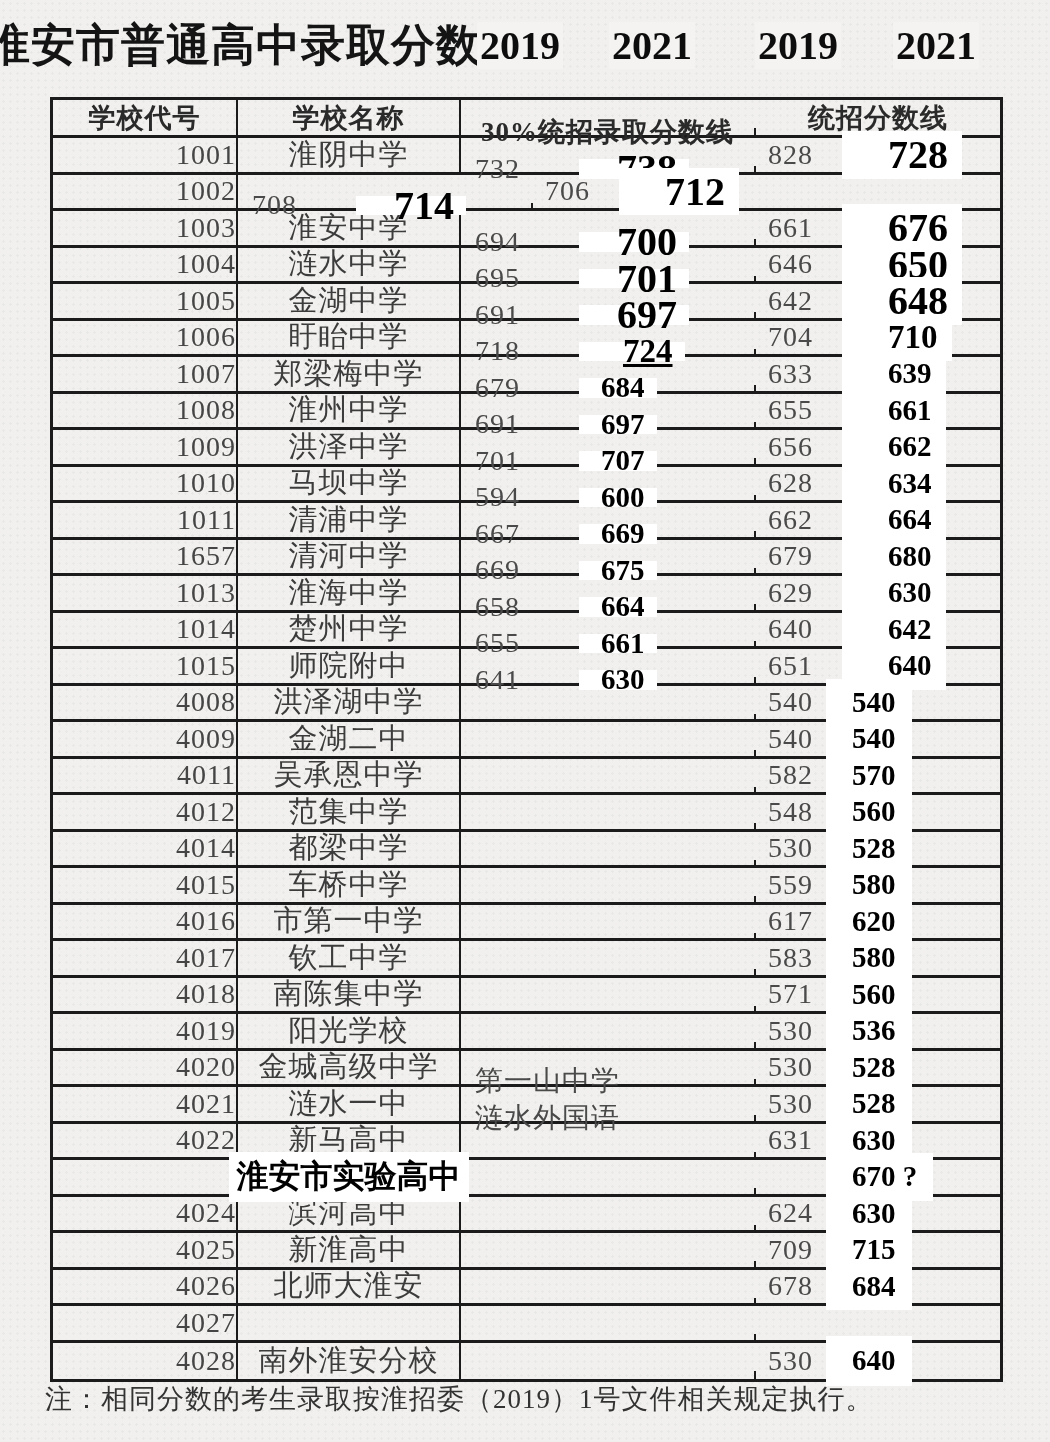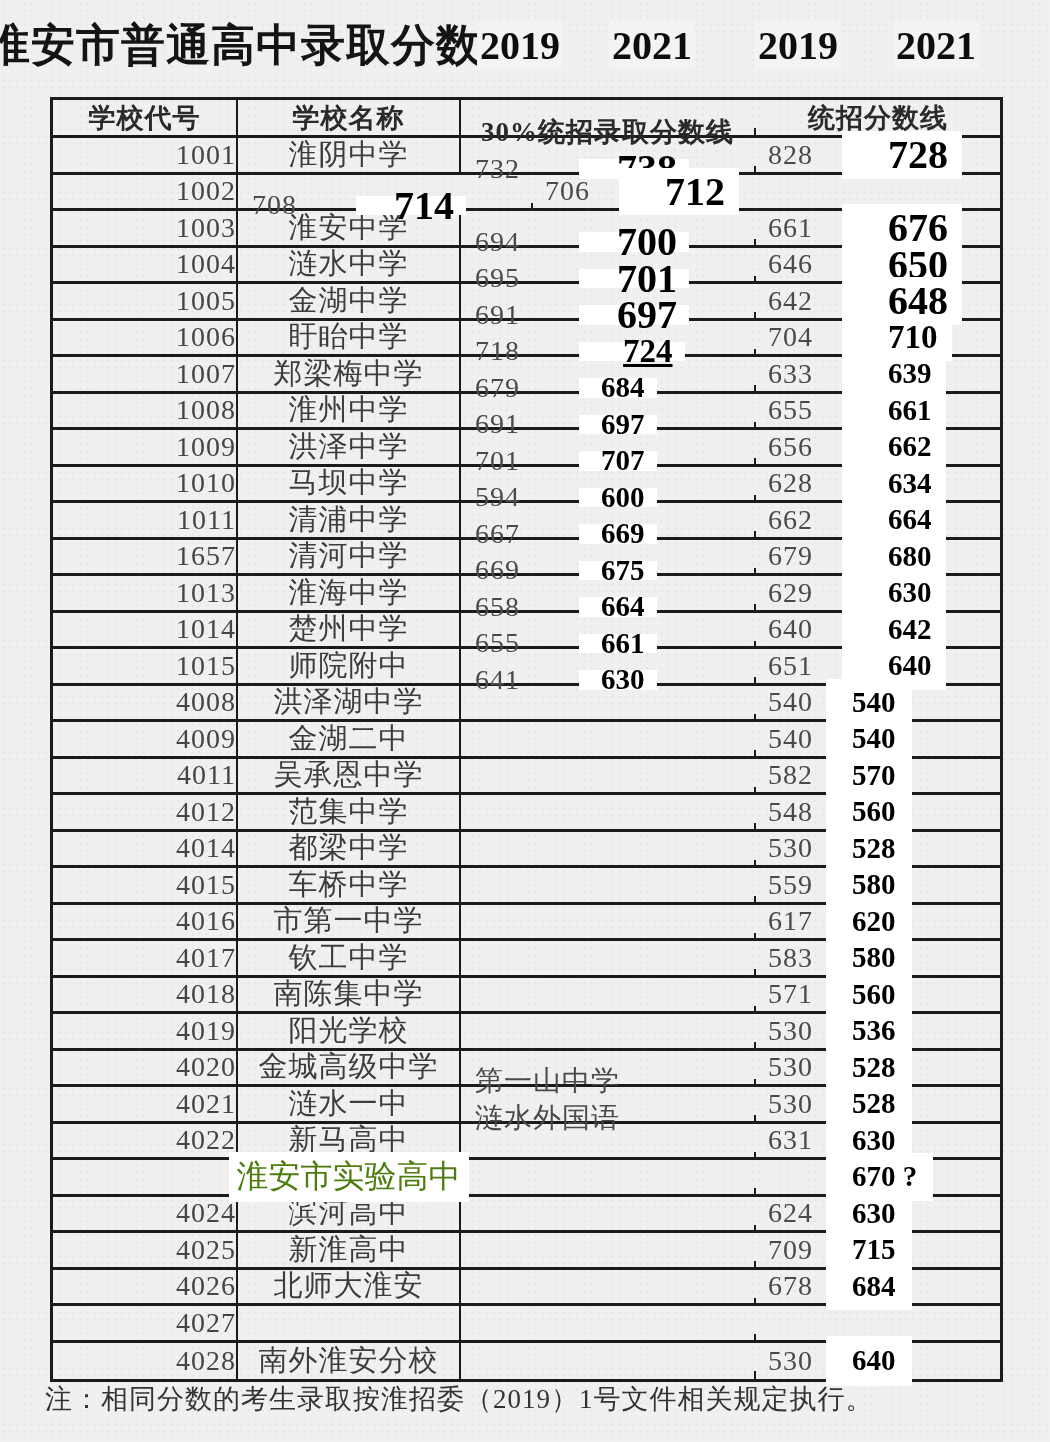--- a/index.html
+++ b/index.html
@@ -60,21 +60,21 @@
   .col-s30 .annot { left:118px; padding:0 12px 0 22px; }
   .col-uni .annot { left:86px;  padding:0 14px 0 46px; }
   .row.late .col-uni .annot { left:70px; padding:0 16px 0 26px; }
   .emph-xl .annot { font-size:40px; }
   .emph-lg .annot { font-size:33px;text-decoration:underline; }
   .emph-md .annot { font-size:29px; }
   .emph-xl .col-s30 .annot { padding-left:38px; }
   .emph-lg .col-s30 .annot { padding-left:44px; }
   
   .annot-name {
-    font-weight:normal; color:#4d7c0f; font-size:32px;
+    font-weight:bold; color:#000000; font-size:32px;
     background:#fff; padding:3px 8px; position:relative; z-index:2;
     letter-spacing:0; white-space:nowrap;
   }
   
   .footnote {
     position:absolute; left:45px; top:1381px;
     font-size:27px; color:#333; letter-spacing:1px; white-space:nowrap;
   }
 </style>
 </head>

